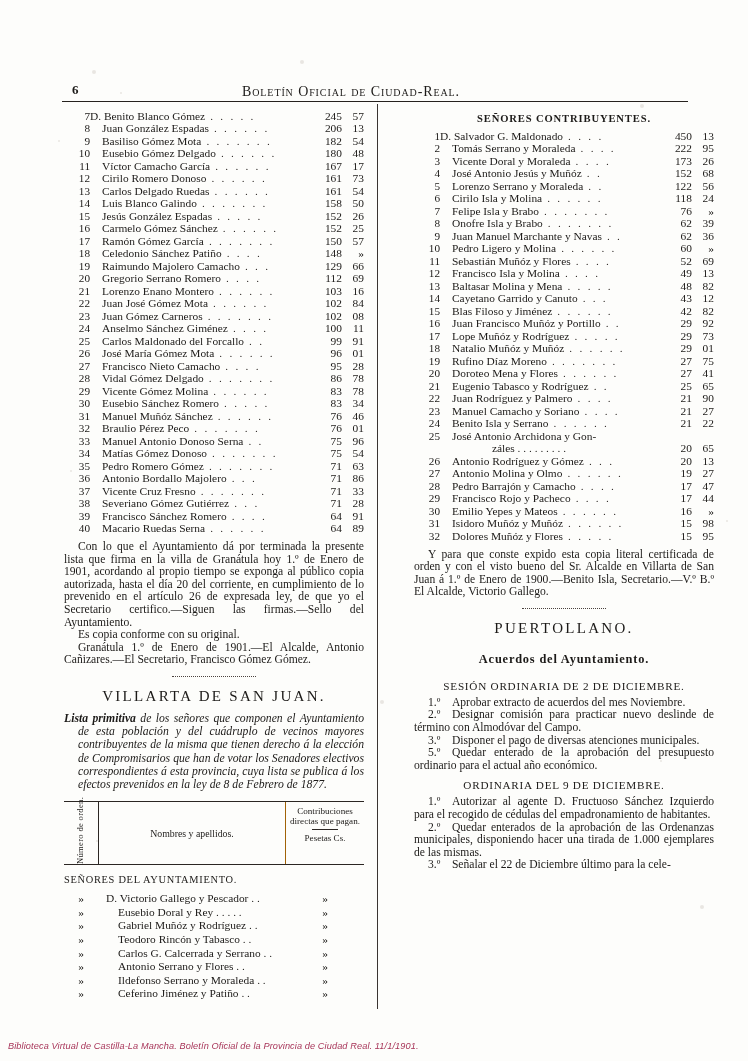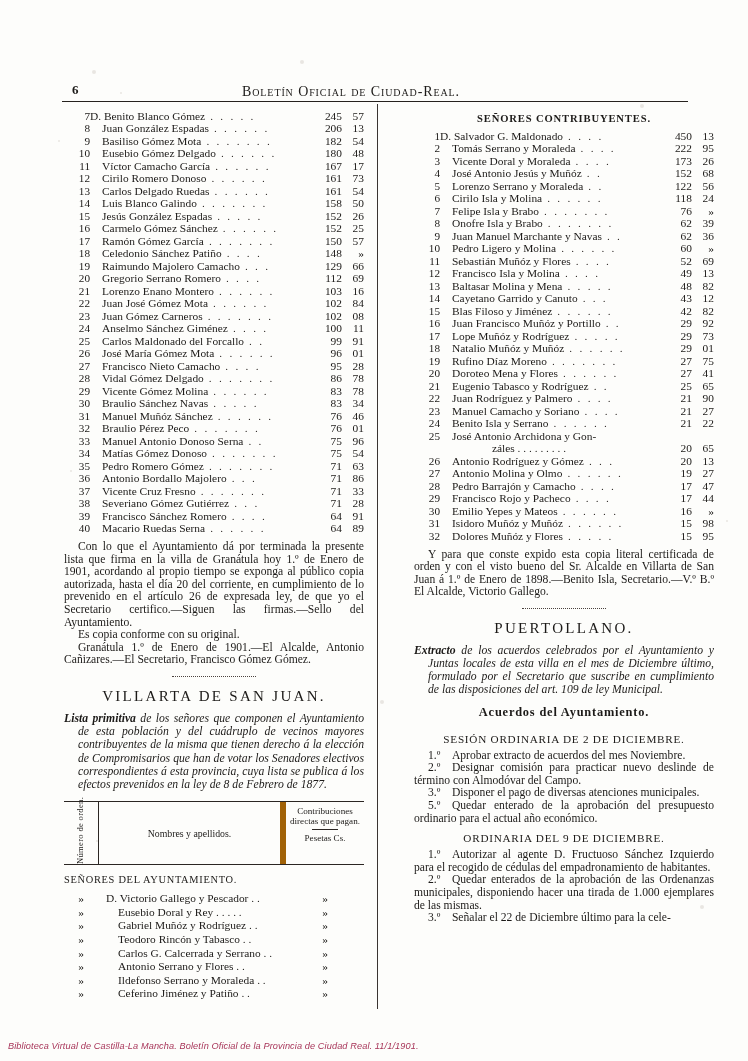--- a/index.html
+++ b/index.html
@@ -198,21 +198,21 @@
     letter-spacing: 0.3px;
     text-align: center;
     line-height: 9.5px;
     width: 62px;
   }
   .th-name {
     flex: 1;
     display: flex;
     align-items: center;
     justify-content: center;
-    border-right: 6px solid #a16207;
+    border-right: 1px solid #a16207;
     font-size: 9.8px;
   }
   .th-contrib {
     width: 78px;
     text-align: center;
     font-size: 9.1px;
     line-height: 10px;
     padding-top: 4px;
     box-sizing: border-box;
   }
@@ -412,21 +412,21 @@
             <td class="cts">78</td>
           </tr>
           <tr>
             <td class="num">29</td>
             <td class="nm"><span class="indent1">Vicente Gómez Molina</span><span class="leader"> . . . . . .</span></td>
             <td class="pts">83</td>
             <td class="cts">78</td>
           </tr>
           <tr>
             <td class="num">30</td>
-            <td class="nm"><span class="indent1">Braulio Sánchez Navas</span><span class="leader"> . . . . .</span></td>
+            <td class="nm"><span class="indent1">Eusebio Sánchez Romero</span><span class="leader"> . . . . .</span></td>
             <td class="pts">83</td>
             <td class="cts">34</td>
           </tr>
           <tr>
             <td class="num">31</td>
             <td class="nm"><span class="indent1">Manuel Muñóz Sánchez</span><span class="leader"> . . . . . .</span></td>
             <td class="pts">76</td>
             <td class="cts">46</td>
           </tr>
           <tr>
@@ -760,27 +760,26 @@
           <tr>
             <td class="num">32</td>
             <td class="nm"><span class="indent1">Dolores Muñóz y Flores</span><span class="leader"> . . . . .</span></td>
             <td class="pts">15</td>
             <td class="cts">95</td>
           </tr>
         </tbody>
     </table>
 
     <div class="spacer6"></div>
-    <p class="body">Y para que conste expido esta copia literal certificada de orden y con el visto bueno del Sr. Alcalde en Villarta de San Juan á 1.º de Enero de 1898.—Benito Isla, Secretario.—V.º B.º El Alcalde, Victorio Gallego.</p>
+    <p class="body">Y para que conste expido esta copia literal certificada de orden y con el visto bueno del Sr. Alcalde en Villarta de San Juan á 1.º de Enero de 1900.—Benito Isla, Secretario.—V.º B.º El Alcalde, Victorio Gallego.</p>
 
     <div class="ornament"></div>
 
     <h2 class="town">PUERTOLLANO.</h2>
 
-    <p class="italic-head"><span class="bolditalic">Extracto</span><span id="puertollano-intro-rest"> de los acuerdos celebrados por el Ayuntamiento y Juntas locales de esta villa en el mes de Diciembre último, formulado por el Secretario que suscribe en cumplimiento de las disposiciones del art. 109 de ley Municipal.</span></p>
 
     <h3 class="subhead">Acuerdos del Ayuntamiento.</h3>
     <h4 class="session">SESIÓN ORDINARIA DE 2 DE DICIEMBRE.</h4>
     <div id="session1-items">
         <p class="body"><span>1.º </span><span>Aprobar extracto de acuerdos del mes Noviembre.</span></p>
         <p class="body"><span>2.º </span><span>Designar comisión para practicar nuevo deslinde de término con Almodóvar del Campo.</span></p>
         <p class="body"><span>3.º </span><span>Disponer el pago de diversas atenciones municipales.</span></p>
         <p class="body"><span>5.º </span><span>Quedar enterado de la aprobación del presupuesto ordinario para el actual año económico.</span></p>
       </div>
 

